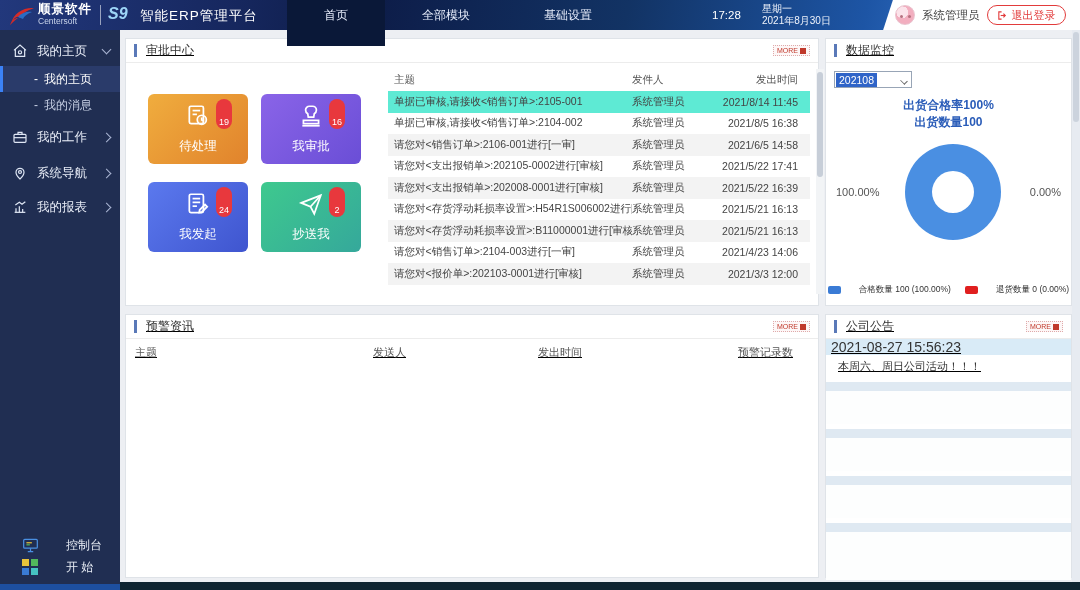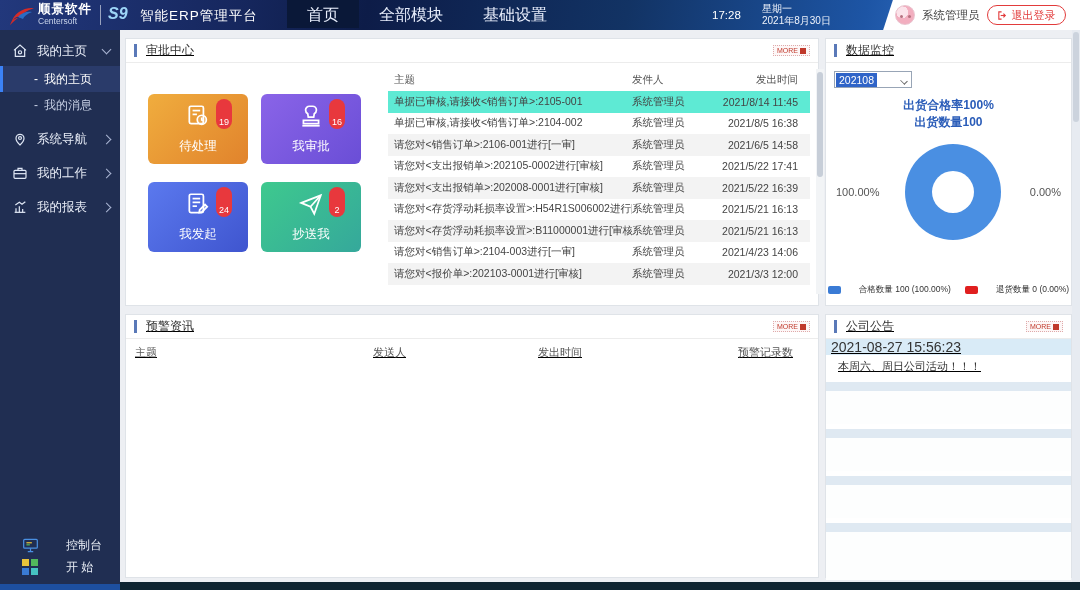--- a/index.html
+++ b/index.html
@@ -12,21 +12,21 @@
     z-index:30; }
   .logo-bird { position:absolute; left:8px; top:3px; }
   .logo-text { position:absolute; left:38px; top:3px; line-height:12px; }
   .logo-title { color:#fff; font-size:12.5px; font-weight:bold; letter-spacing:1px; }
   .logo-sub { color:#c9d4ea; font-size:8.5px; }
   .logo-divider { position:absolute; left:100px; top:5px; width:1px; height:20px; background:rgba(255,255,255,.55); }
   .s9-logo { position:absolute; left:108px; top:5px; font-size:16px; font-weight:bold; font-style:italic;
     color:#9ed6f7; letter-spacing:0px; }
   .product-name { position:absolute; left:140px; top:7px; font-size:13.5px; color:#fff; letter-spacing:1px; }
   .top-nav { position:absolute; left:287px; top:0; height:30px; display:flex; }
-  .nav-item { height:28px; line-height:30px; padding:0 20px; color:#e8eefc; font-size:16px; cursor:pointer; }
+  .nav-item { height:46px; line-height:30px; padding:0 37px; color:#e8eefc; font-size:12px; cursor:pointer; }
   .nav-item.active { background:#0a1838; }
   .hdr-time { position:absolute; left:712px; top:9px; color:#fff; font-size:11.5px; }
   .hdr-date { position:absolute; left:762px; top:3px; color:#f0f4fc; font-size:10px; line-height:12px; }
   .hdr-white { position:absolute; left:888px; top:0; width:210px; height:30px; background:#fff;
     transform:skewX(-18deg); }
   .hdr-right { position:absolute; right:0; top:0; width:185px; height:30px; display:flex; align-items:center; gap:7px; }
   .avatar { width:20px; height:20px; border-radius:50%;
     background:radial-gradient(circle at 35% 35%, #fbe3ea 0 35%, #f2aebf 36% 100%); border:1px solid #e9c3ce; position:relative; }
   .avatar::after { content:""; position:absolute; left:4px; top:9px; width:3px; height:3px; border-radius:50%;
     background:#b5707f; box-shadow:8px 0 0 #b5707f; }
@@ -178,35 +178,35 @@
     </svg>
     <span>我的主页</span>
     <span class="chev chev-down"></span>
   </div>
   <div class="side-sub active">
     <span class="dash">-</span><span>我的主页</span>
   </div>
   <div class="side-sub">
     <span class="dash">-</span><span>我的消息</span>
   </div>
-  <div class="side-item" style="margin-top:6px;">
-    <svg width="16" height="16" viewBox="0 0 24 24" fill="none" stroke="#dfe7f5" stroke-width="1.8">
-      <path d="M12 21s-6-5.2-6-10a6 6 0 1 1 12 0c0 4.8-6 10-6 10z"></path>
-        <circle cx="12" cy="10.5" r="2.2"></circle>
-    </svg>
-    <span>系统导航</span>
-    <span class="chev chev-right"></span>
-  </div>
   <div class="side-item" style="margin-top:4px;">
     <svg width="16" height="16" viewBox="0 0 24 24" fill="none" stroke="#dfe7f5" stroke-width="1.8">
       <rect x="3" y="8" width="18" height="12" rx="1.5"></rect>
         <path d="M9 8V5h6v3"></path>
         <path d="M3 13h18"></path>
     </svg>
     <span>我的工作</span>
+    <span class="chev chev-right"></span>
+  </div>
+  <div class="side-item" style="margin-top:6px;">
+    <svg width="16" height="16" viewBox="0 0 24 24" fill="none" stroke="#dfe7f5" stroke-width="1.8">
+      <path d="M12 21s-6-5.2-6-10a6 6 0 1 1 12 0c0 4.8-6 10-6 10z"></path>
+        <circle cx="12" cy="10.5" r="2.2"></circle>
+    </svg>
+    <span>系统导航</span>
     <span class="chev chev-right"></span>
   </div>
   <div class="side-item" style="margin-top:4px;">
     <svg width="16" height="16" viewBox="0 0 24 24" fill="none" stroke="#dfe7f5" stroke-width="1.8">
       <path d="M4 20h16"></path>
         <path d="M6 20v-6"></path>
         <path d="M11 20v-9"></path>
         <path d="M16 20v-5"></path>
         <path d="M5 9l6-4 4 3 5-4"></path>
     </svg>

